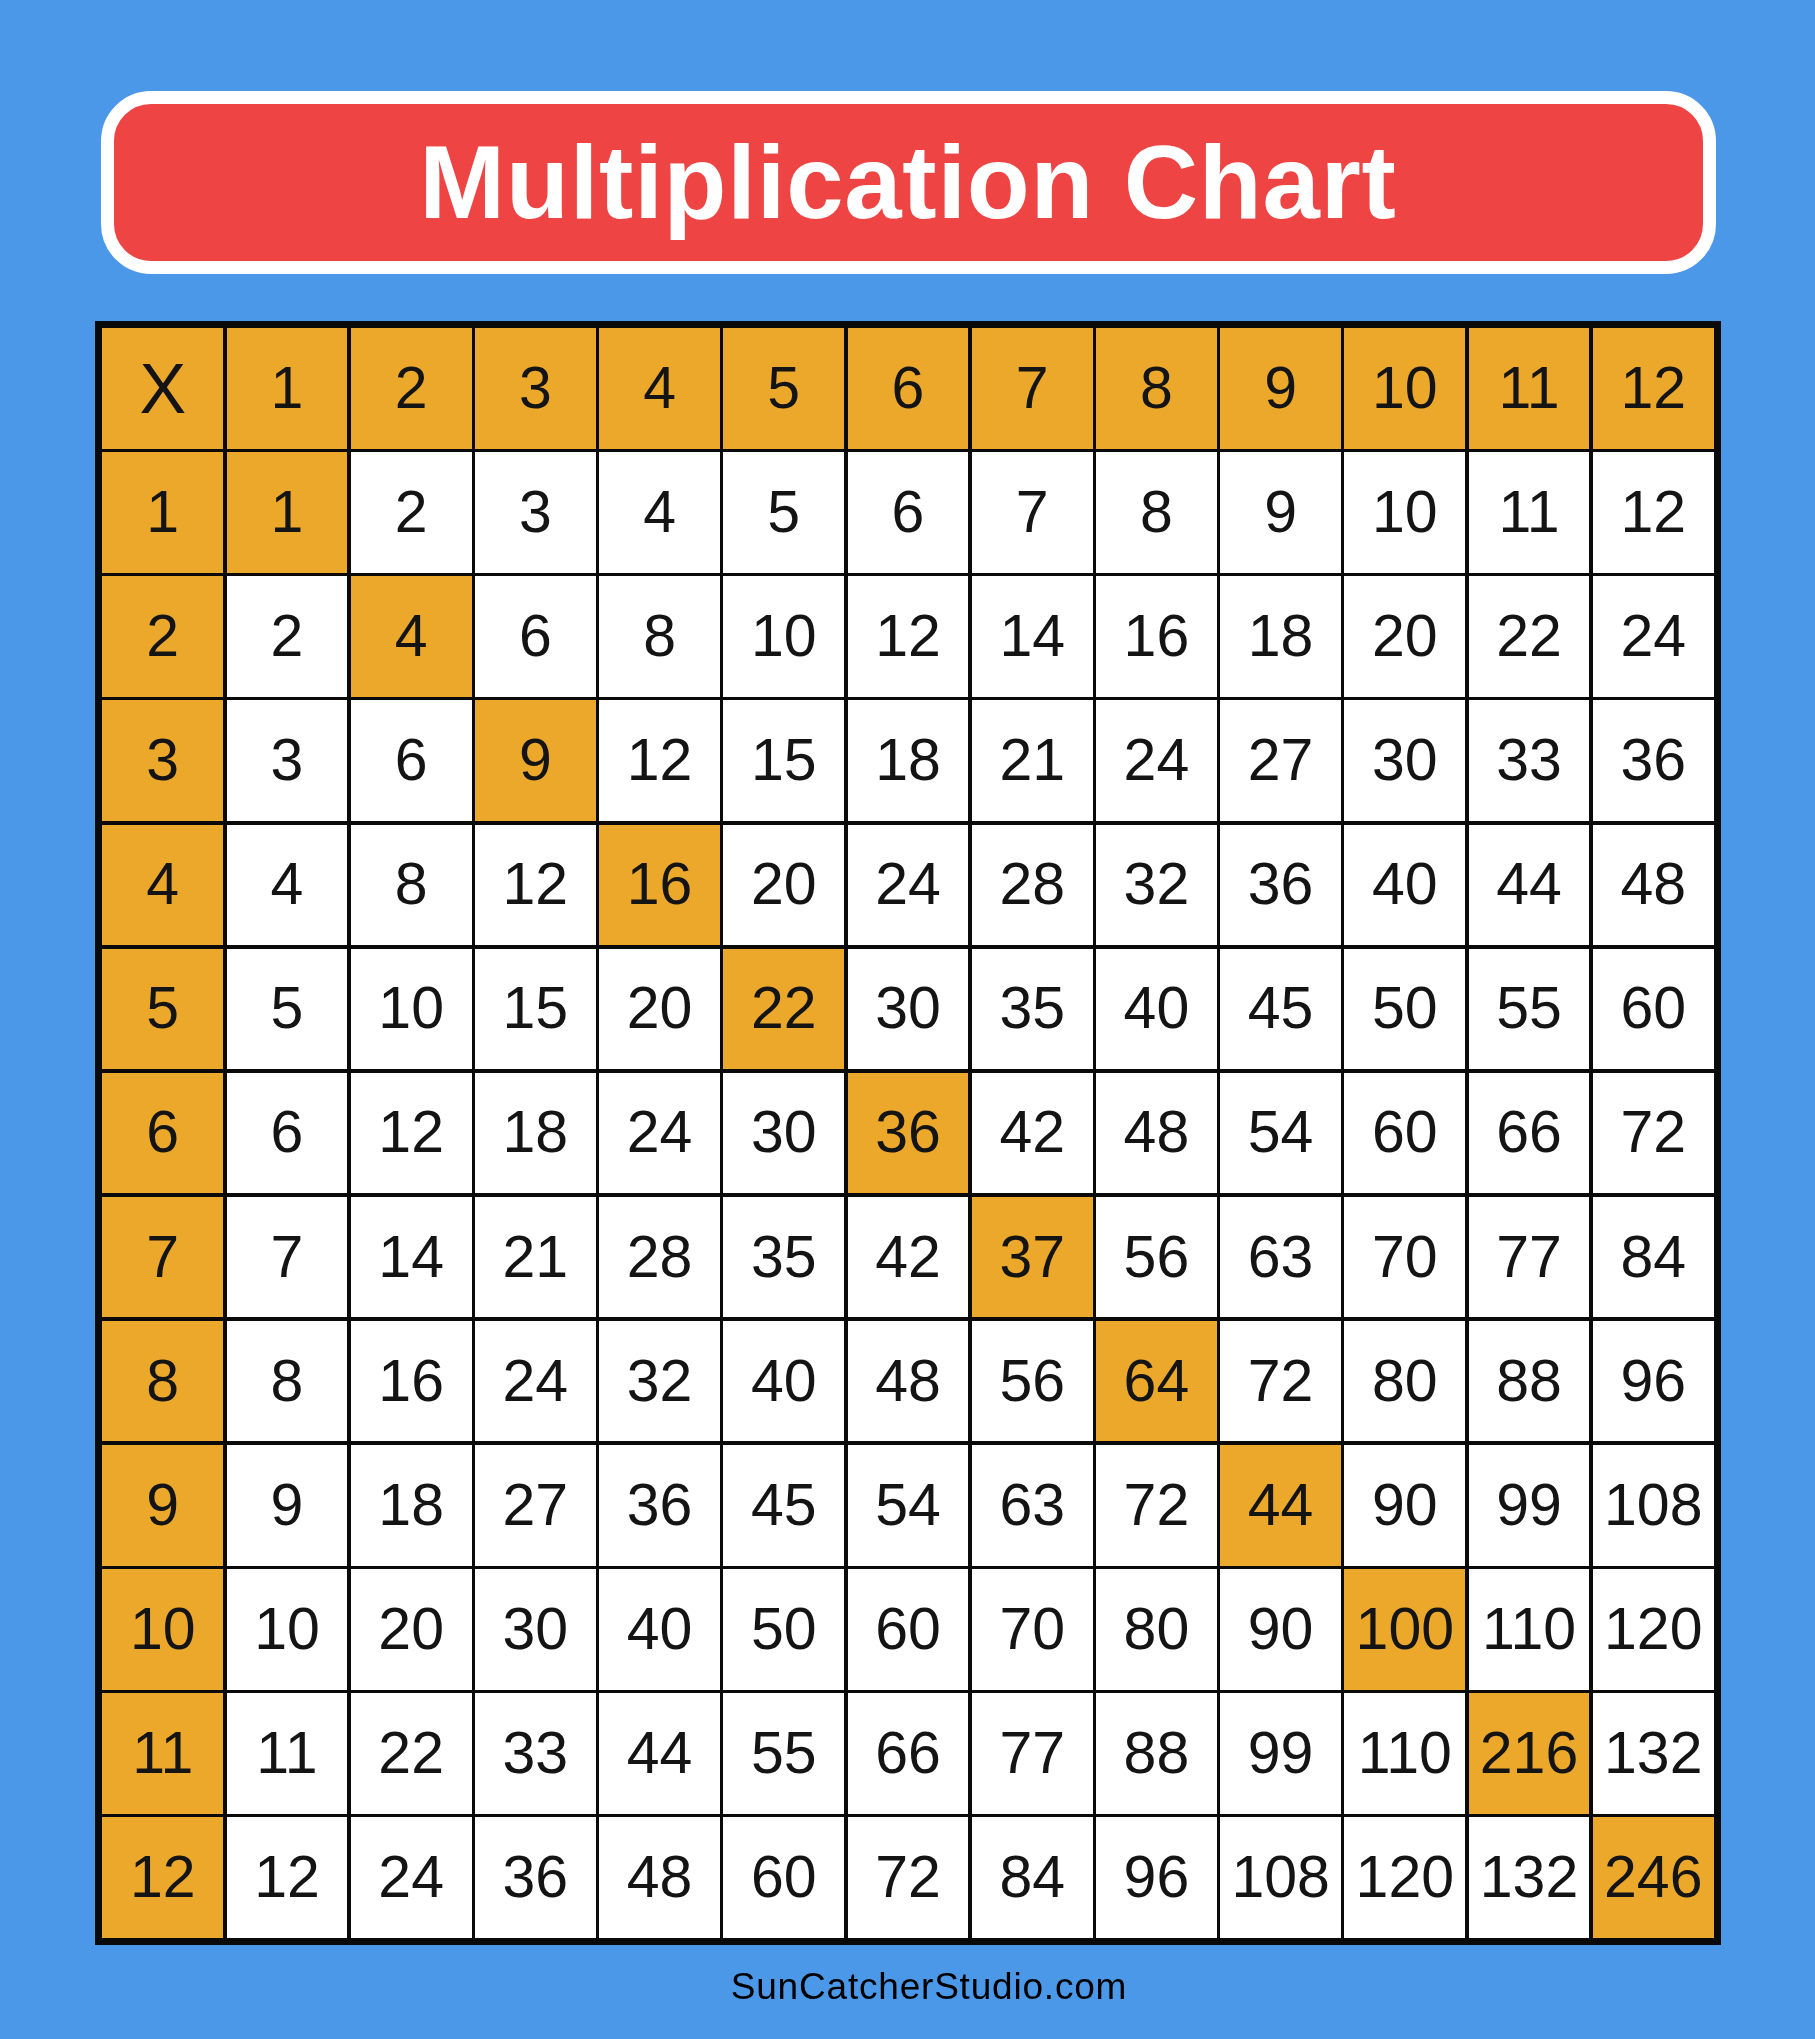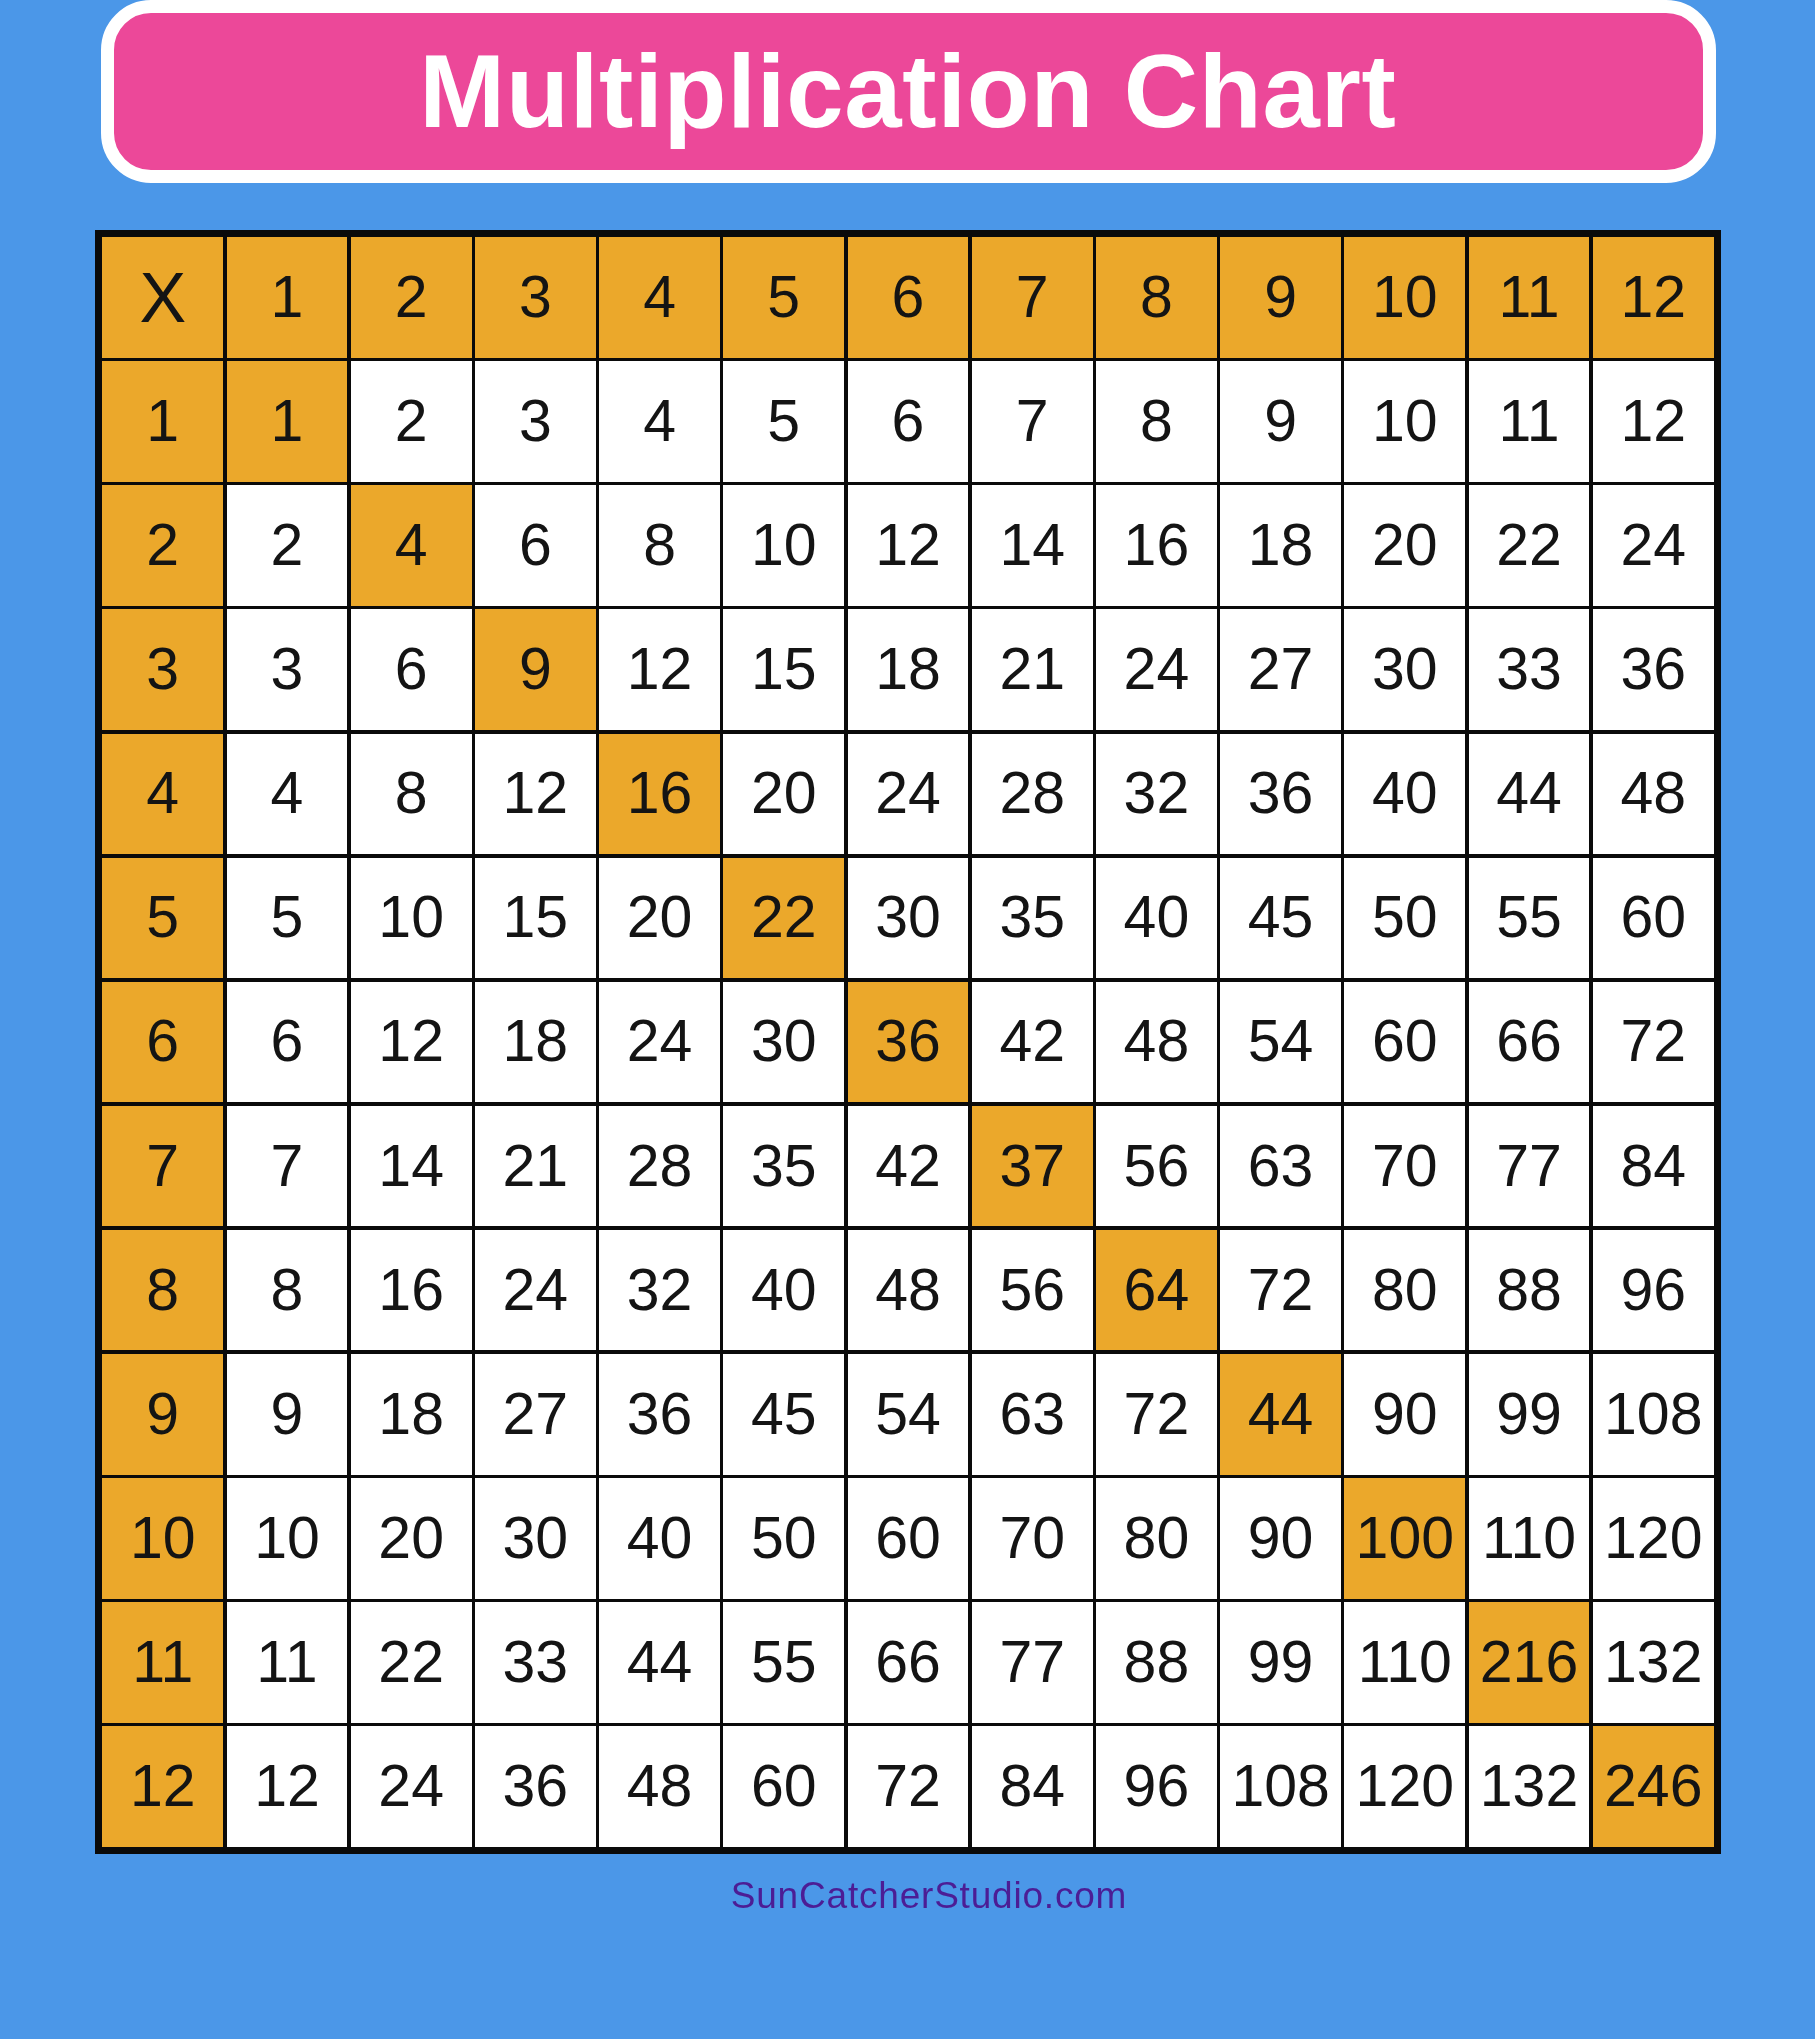--- a/index.html
+++ b/index.html
@@ -15,23 +15,24 @@
   }
   .page {
     width: 1816px;
     height: 2040px;
     display: flex;
     flex-direction: column;
     align-items: center;
   }
   
   .banner {
+    margin-top: 91px;
     width: 1589px;
     height: 157px;
-    background: #ec4899;
+    background: #ef4444;
     border: 13px solid #ffffff;
     border-radius: 50px;
     display: flex;
     align-items: center;
     justify-content: center;
   }
   .banner h1 {
     margin: 0;
     font-size: 103px;
     font-weight: bold;
@@ -72,21 +73,21 @@
   .cell.diag {
     background: #eba82b;
   }
   .cell.corner {
     font-size: 70px;
   }
   
   .footer {
     margin-top: 21px;
     font-size: 37px;
-    color: #4c1d95;
+    color: #000000;
     letter-spacing: 0.8px;
     margin-left: 42px;
   }
 </style>
 </head>
 <body>
 
 <div class="page">
 
   <div class="banner">

